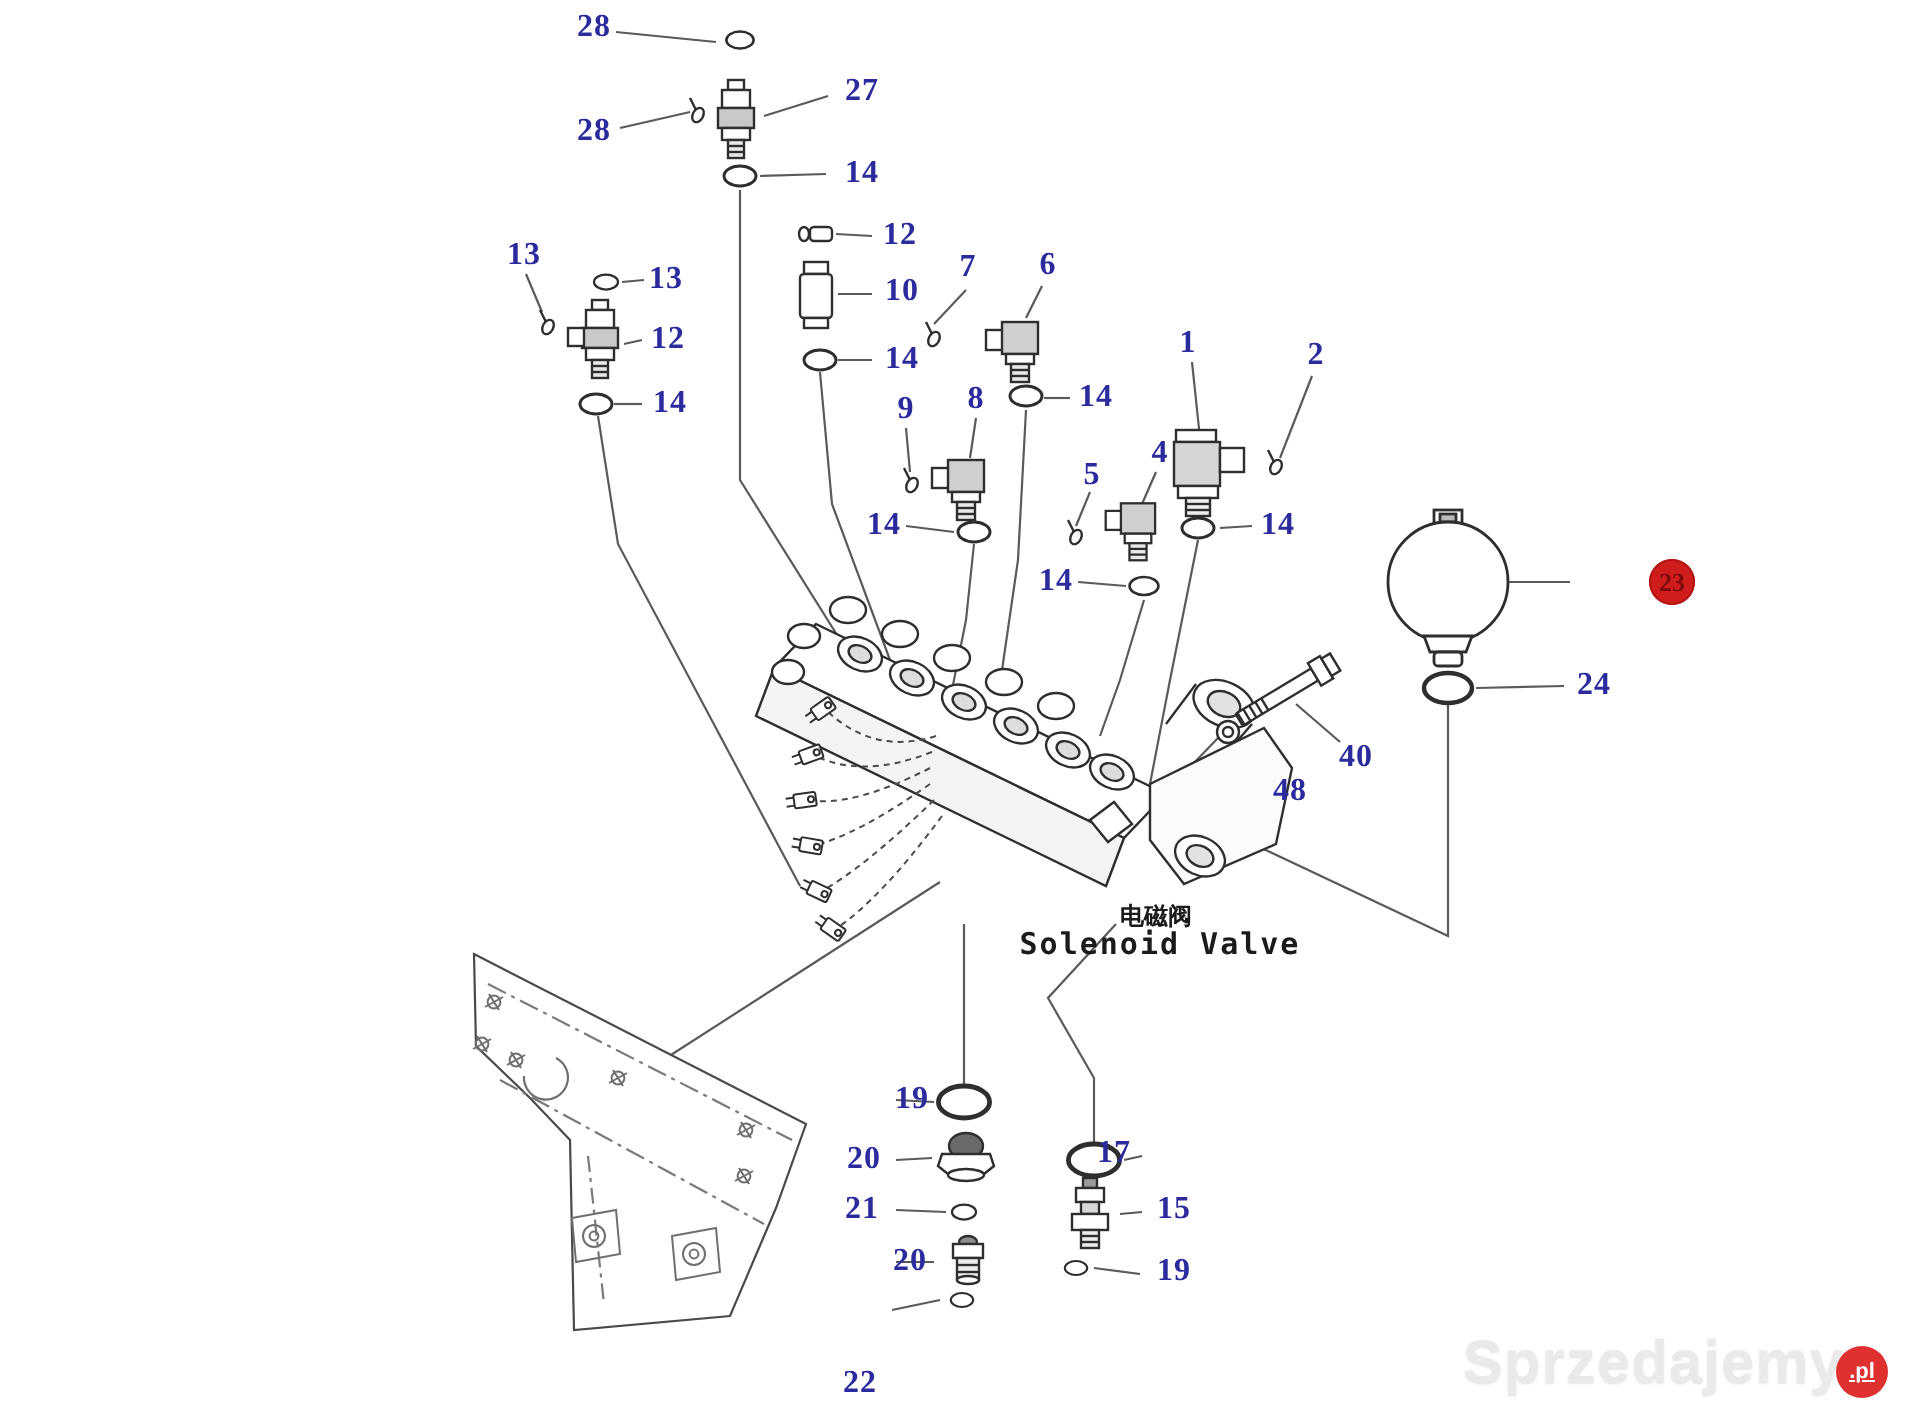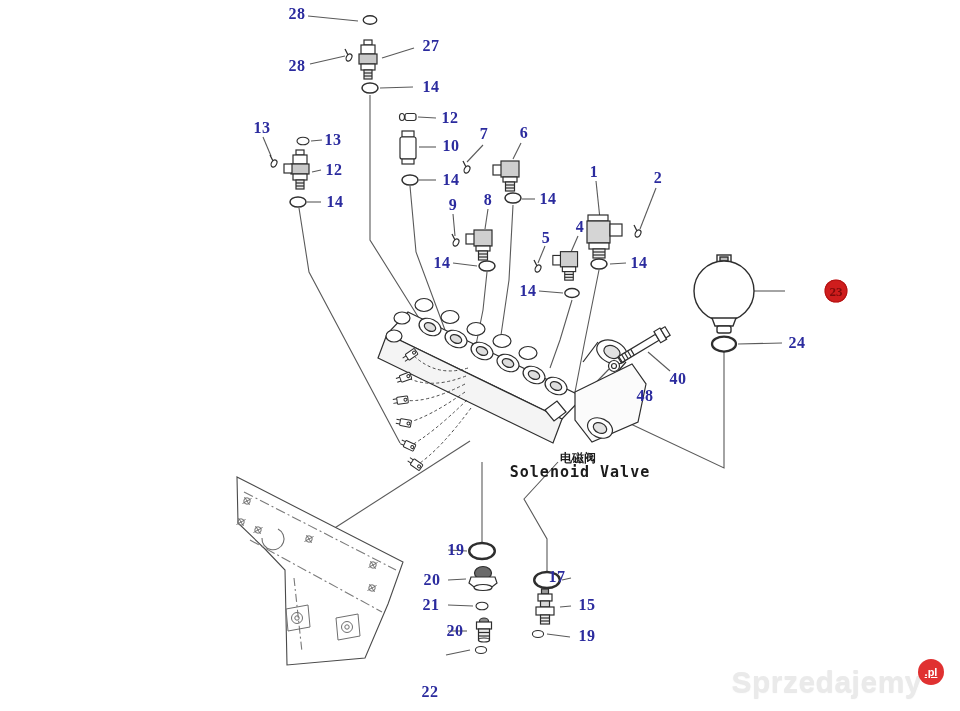--- a/index.html
+++ b/index.html
@@ -6,21 +6,21 @@
   #stage{position:relative;width:960px;height:711px;background:#ffffff;overflow:hidden;
          font-family:"Liberation Sans",sans-serif;}
   #artwork{position:absolute;left:0;top:0;}
   #callout-layer{position:absolute;left:0;top:0;width:960px;height:711px;}
   .callout{position:absolute;transform:translate(-50%,-50%);
            font:bold 16px "Liberation Serif",serif;color:var(--callout-color,#2b2b9e);
            letter-spacing:.5px;white-space:nowrap;}
   .callout.hl{background:var(--hl-bg,#cf1d1d);color:var(--hl-fg,#7d0b0b);
               width:23px;height:23px;border-radius:50%;font-size:13px;line-height:23px;
               text-align:center;letter-spacing:0;box-shadow:0 0 0 1px #b31414 inset;}
-  .watermark{position:absolute;right:16px;bottom:12px;display:flex;align-items:flex-start;}
+  .watermark{position:absolute;right:16px;bottom:12px;display:flex;align-items:flex-end;}
   .wm-text{font:bold 30px "Liberation Sans",sans-serif;color:var(--wm-color,#eaeaea);
            text-shadow:0 1px 1px rgba(120,120,120,.18);letter-spacing:.5px;}
   .wm-badge{display:inline-block;margin-left:-4px;margin-top:-6px;width:26px;height:26px;
             border-radius:50%;background:var(--wm-badge,#e03131);color:#fff;
             font:bold 11px "Liberation Sans",sans-serif;text-align:center;line-height:26px;text-decoration:underline;}
   svg text{font-family:"DejaVu Sans Mono",monospace;fill:#1b1b1b;}
 </style>
 </head>
 <body>
 

